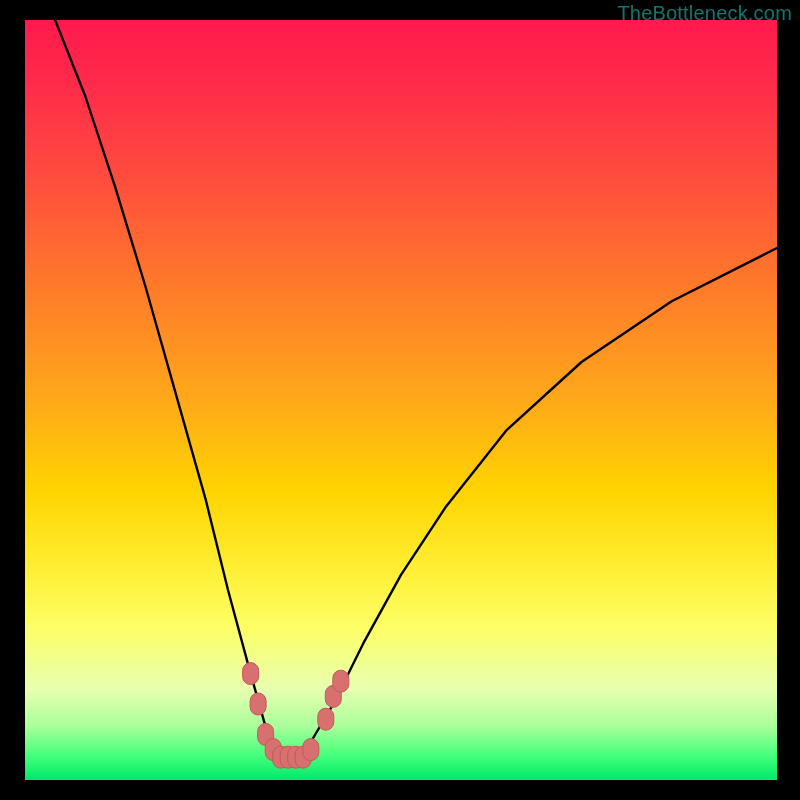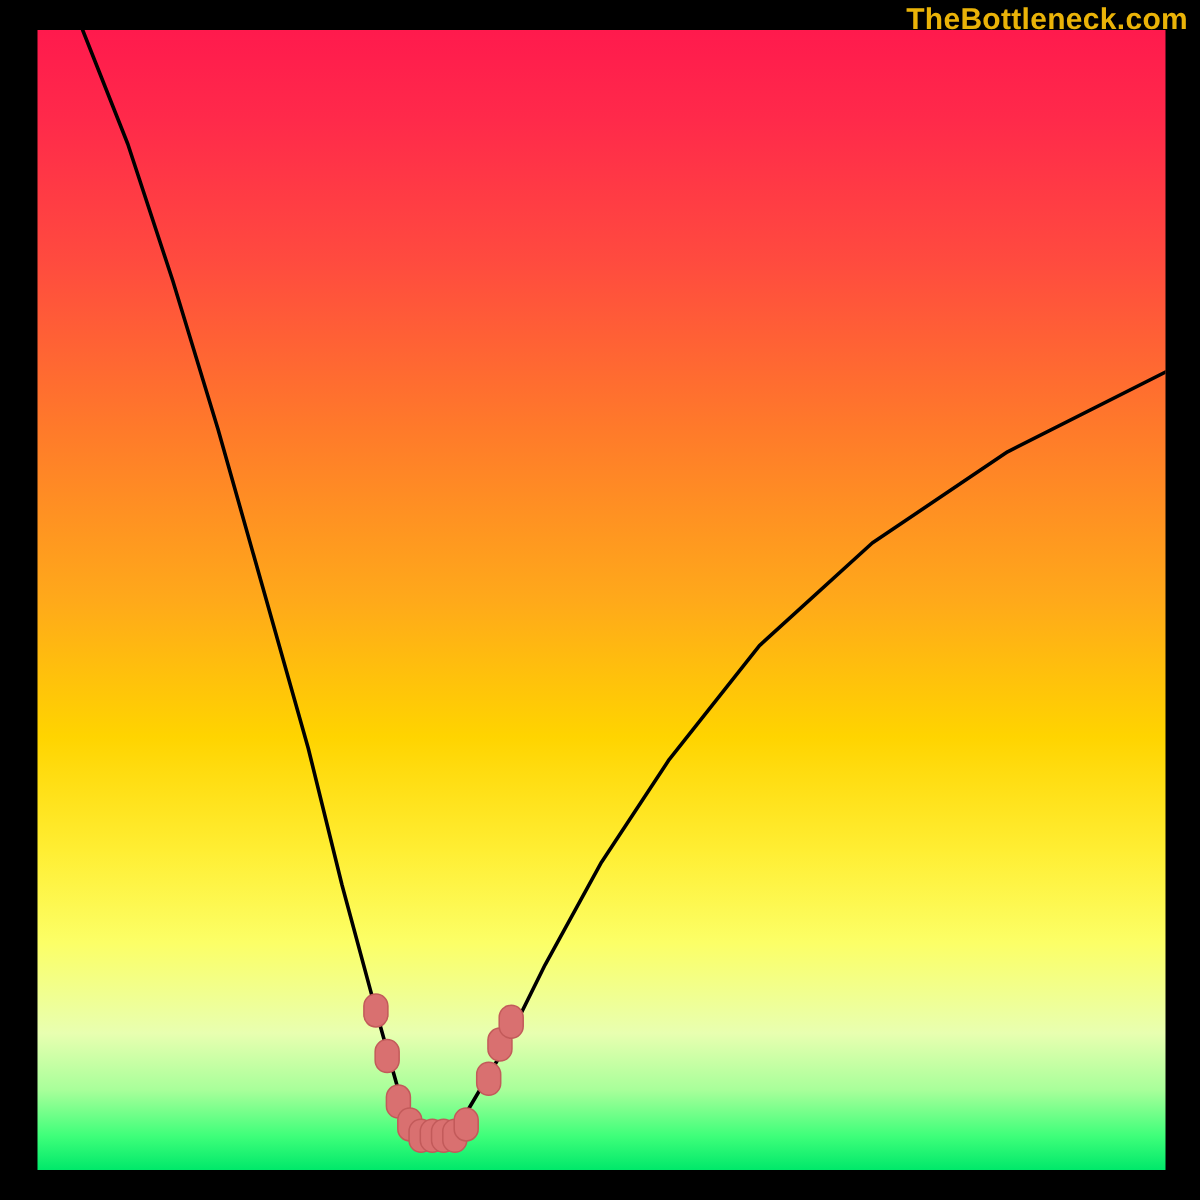--- a/index.html
+++ b/index.html
@@ -30,22 +30,22 @@
       #a8ff9a 93%,
       #3fff7a 97%,
       #00e86a 100%
     );
   }
   .watermark {
     position: absolute;
     top: 2px;
     right: 8px;
     font-size: 20px;
-    font-weight: 700;
-    color: #eab308;
+    font-weight: 400;
+    color: #0f766e;
     letter-spacing: 0.2px;
     z-index: 20;
   }
   svg.plot {
     position: absolute;
     left: 0;
     top: 0;
     width: 752px;
     height: 760px;
     z-index: 10;

